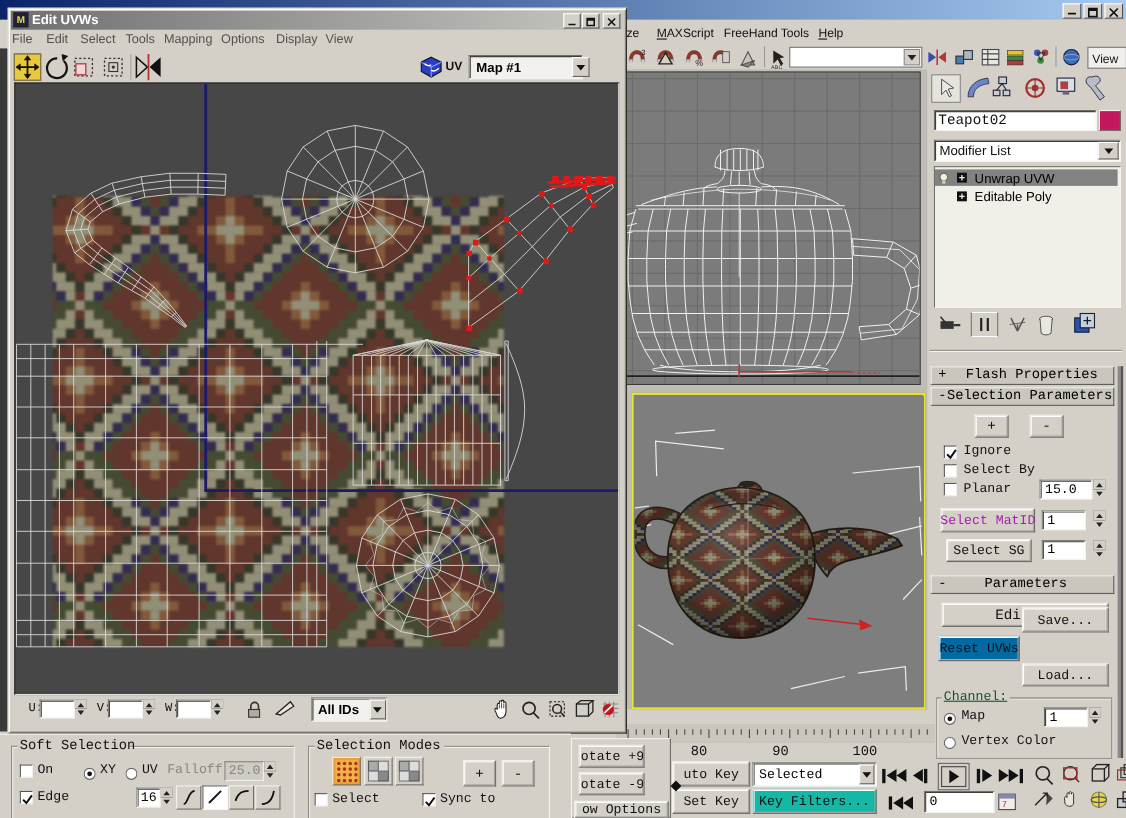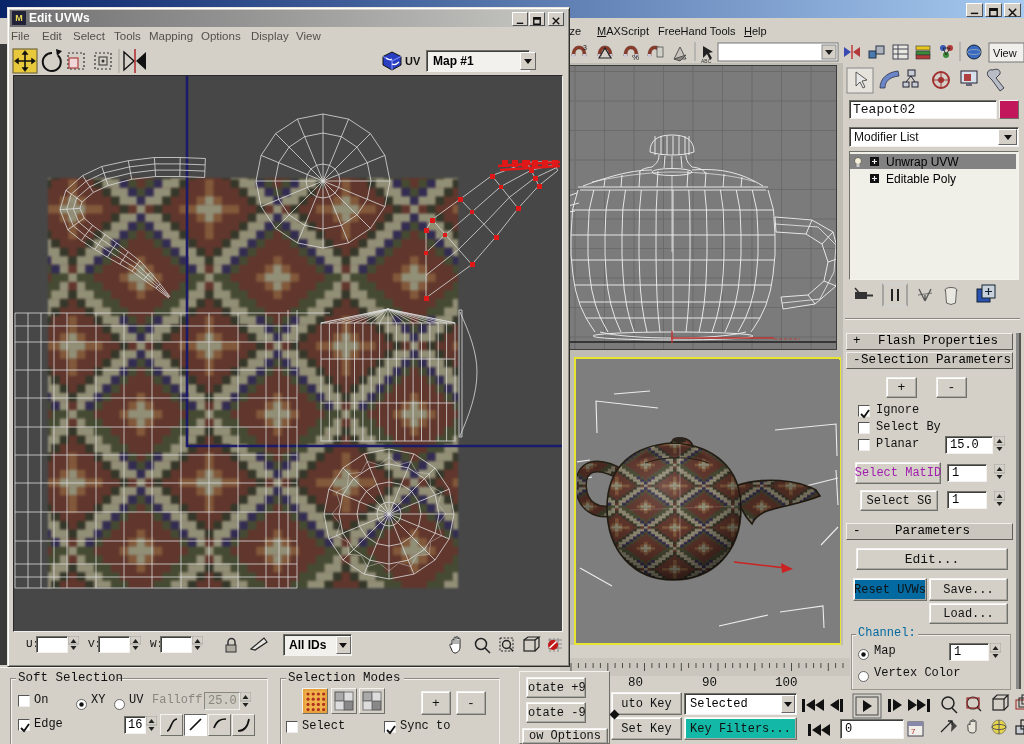--- a/index.html
+++ b/index.html
@@ -226,29 +226,29 @@
     </svg></div>
 <div style="left:846px;top:523px;width:167px;height:17px;background:#cac6be;border:1px solid;border-color:#f0eeea #5e5e58 #5e5e58 #f0eeea;"></div>
 <div style="left:853px;top:524px;position:absolute;font:12.5px 'Liberation Mono',monospace;color:#000;white-space:pre;">-</div>
 <div style="left:895px;top:524px;position:absolute;font:12.5px 'Liberation Mono',monospace;color:#000;white-space:pre;">Parameters</div>
 <div style="left:856px;top:548px;width:152px;height:22px;background:#d4d0c8;border:1px solid;border-color:#f4f2ee #70706a #70706a #f4f2ee;box-shadow:inset -1px -1px 0 #aaa8a2,inset 1px 1px 0 #fff;display:flex;align-items:center;justify-content:center;">
     <span style="font:13px 'Liberation Mono',monospace;color:#111;white-space:pre;">Edit...</span>
   </div>
 <div style="left:853px;top:578px;width:74px;height:23px;background:#0369a1;border:1px solid;border-color:#f4f2ee #70706a #70706a #f4f2ee;box-shadow:inset -1px -1px 0 #aaa8a2,inset 1px 1px 0 #fff;display:flex;align-items:center;justify-content:center;">
     <span style="font:12px 'Liberation Mono',monospace;color:#111;white-space:pre;">Reset UVWs</span>
   </div>
-<div style="left:929px;top:578px;width:79px;height:23px;background:#d4d0c8;border:1px solid;border-color:#f4f2ee #70706a #70706a #f4f2ee;box-shadow:inset -1px -1px 0 #aaa8a2,inset 1px 1px 0 #fff;display:flex;align-items:center;justify-content:center;">
+<div style="left:929px;top:552px;width:79px;height:23px;background:#d4d0c8;border:1px solid;border-color:#f4f2ee #70706a #70706a #f4f2ee;box-shadow:inset -1px -1px 0 #aaa8a2,inset 1px 1px 0 #fff;display:flex;align-items:center;justify-content:center;">
     <span style="font:12px 'Liberation Mono',monospace;color:#111;white-space:pre;">Save...</span>
   </div>
 <div style="left:929px;top:603px;width:79px;height:21px;background:#d4d0c8;border:1px solid;border-color:#f4f2ee #70706a #70706a #f4f2ee;box-shadow:inset -1px -1px 0 #aaa8a2,inset 1px 1px 0 #fff;display:flex;align-items:center;justify-content:center;">
     <span style="font:12px 'Liberation Mono',monospace;color:#111;white-space:pre;">Load...</span>
   </div>
 <div style="left:851px;top:634px;width:160px;height:56px;border:1px solid #9a968e;border-top:1px solid #8a867e;box-shadow:1px 1px 0 #f0eeea inset;"></div>
 <div style="left:856px;top:627px;width:62px;height:13px;background:#d4d0c8;"></div>
-<div style="left:858px;top:626px;position:absolute;font:12px 'Liberation Mono',monospace;color:#0369a1;white-space:pre;">Channel:</div>
+<div style="left:858px;top:626px;position:absolute;font:12px 'Liberation Mono',monospace;color:#14532d;white-space:pre;text-decoration:underline;">Channel:</div>
 <div style="left:858px;top:646px;width:11px;height:11px;"><svg width="11" height="11" viewBox="0 0 11 11">
       <circle cx="5.5" cy="5.5" r="5" fill="#fff" stroke="#666"></circle>
       <circle cx="5.5" cy="5.5" r="2.2" fill="#111"></circle>
     </svg></div>
 <div style="left:874px;top:644px;position:absolute;font:12px 'Liberation Mono',monospace;color:#111;white-space:pre;">Map</div>
 <div style="left:949px;top:643px;width:40px;height:18px;background:#fff;border:1px solid;border-color:#70706a #f4f2ee #f4f2ee #70706a;box-shadow:inset 1px 1px 0 #3e3e3a;display:flex;align-items:center;">
     <span style="font:12px 'Liberation Mono',monospace;padding-left:4px">1</span>
   </div>
 <div style="left:990px;top:643px;width:11px;height:18px;"><svg width="11" height="18" viewBox="0 0 11 18">
       <rect x="0" y="0" width="11" height="18" fill="#d4d0c8"></rect>

